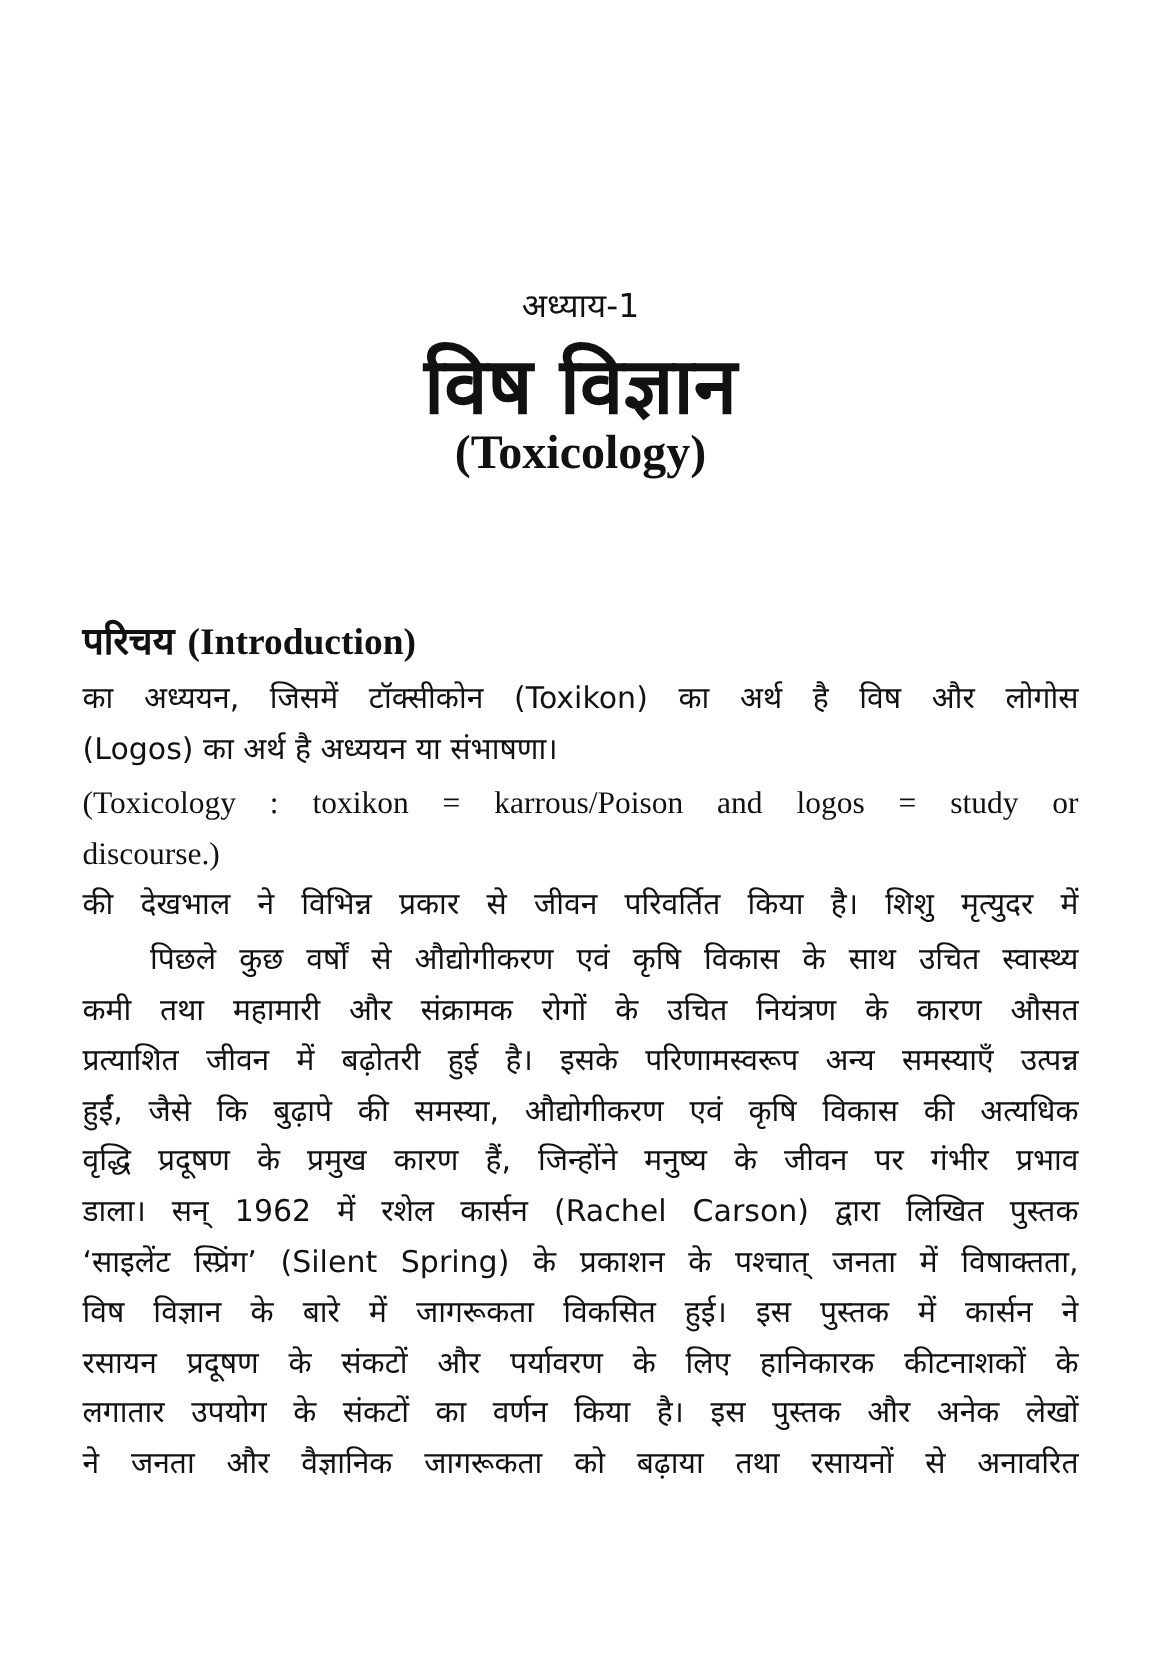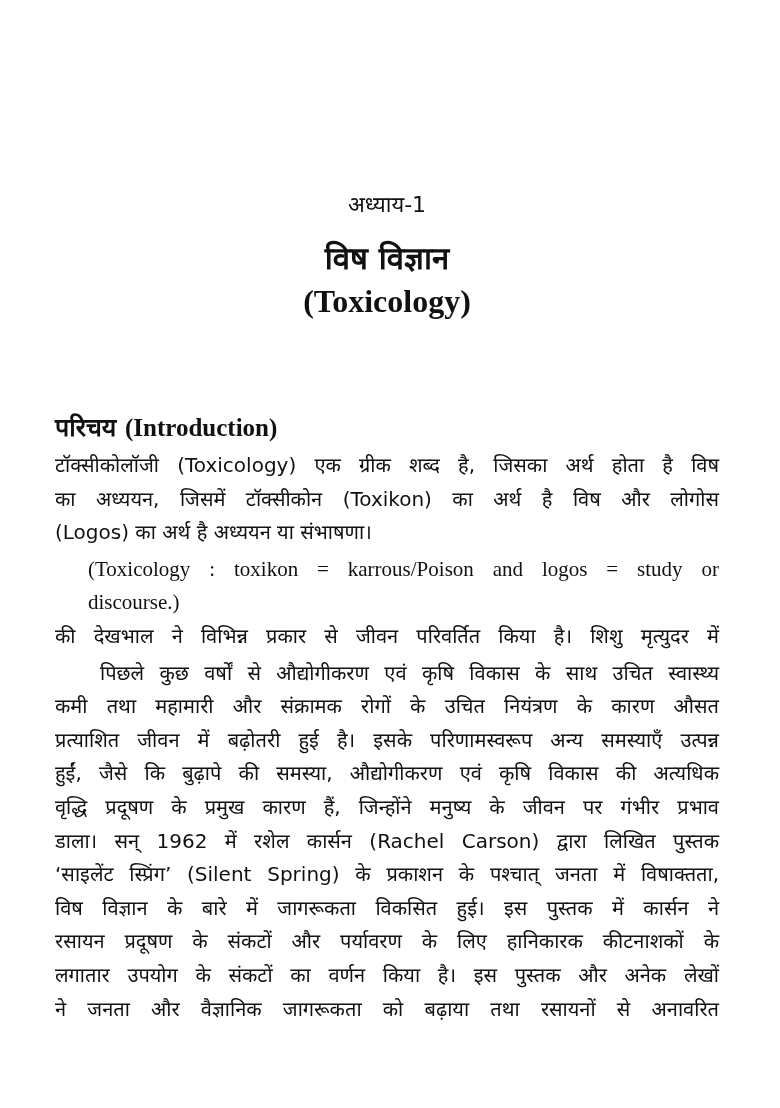--- a/index.html
+++ b/index.html
@@ -30,21 +30,21 @@
       font-size: 22px;
       line-height: 30px;
       font-family: "DejaVu Sans", sans-serif;
     }
     .chapter-title {
       position: absolute;
       left: 0;
       width: 664px;
       top: 232px;
       text-align: center;
-      font-size: 31px;
+      font-size: 52px;
       line-height: 52px;
       font-weight: bold;
       font-family: "DejaVu Sans", sans-serif;
     }
     .chapter-subtitle {
       position: absolute;
       left: 0;
       width: 664px;
       top: 285px;
       text-align: center;
@@ -81,21 +81,20 @@
       line-height: 33.6px;
       font-size: 20px;
       white-space: nowrap;
       text-align: justify;
       text-align-last: justify;
       font-family: "DejaVu Sans", "Liberation Serif", sans-serif;
     }
     .line.en {
       font-family: "Liberation Serif", serif;
       font-size: 21px;
-      margin-left: 33px;
     }
     .line.last {
       text-align-last: left;
     }
     .line.indent {
       padding-left: 45px;
     }
     .line.gap-before {
       margin-top: 3px;
     }
@@ -110,21 +109,20 @@
   <div class="chapter-subtitle">(Toxicology)</div>
 
   <div class="section-heading">
     <span class="hi">परिचय</span>
     <span class="en">(Introduction)</span>
   </div>
 
   <div class="body-text">
 
     <div>
-      <div class="line">टॉक्सीकोलॉजी (Toxicology) एक ग्रीक शब्द है, जिसका अर्थ होता है विष</div>
       <div class="line">का अध्ययन, जिसमें टॉक्सीकोन (Toxikon) का अर्थ है विष और लोगोस</div>
       <div class="line last">(Logos) का अर्थ है अध्ययन या संभाषणा।</div>
     </div>
 
     <div>
       <div class="line en gap-before">(Toxicology : toxikon = karrous/Poison and logos = study or</div>
       <div class="line en last">discourse.)</div>
     </div>
 
     <div>

